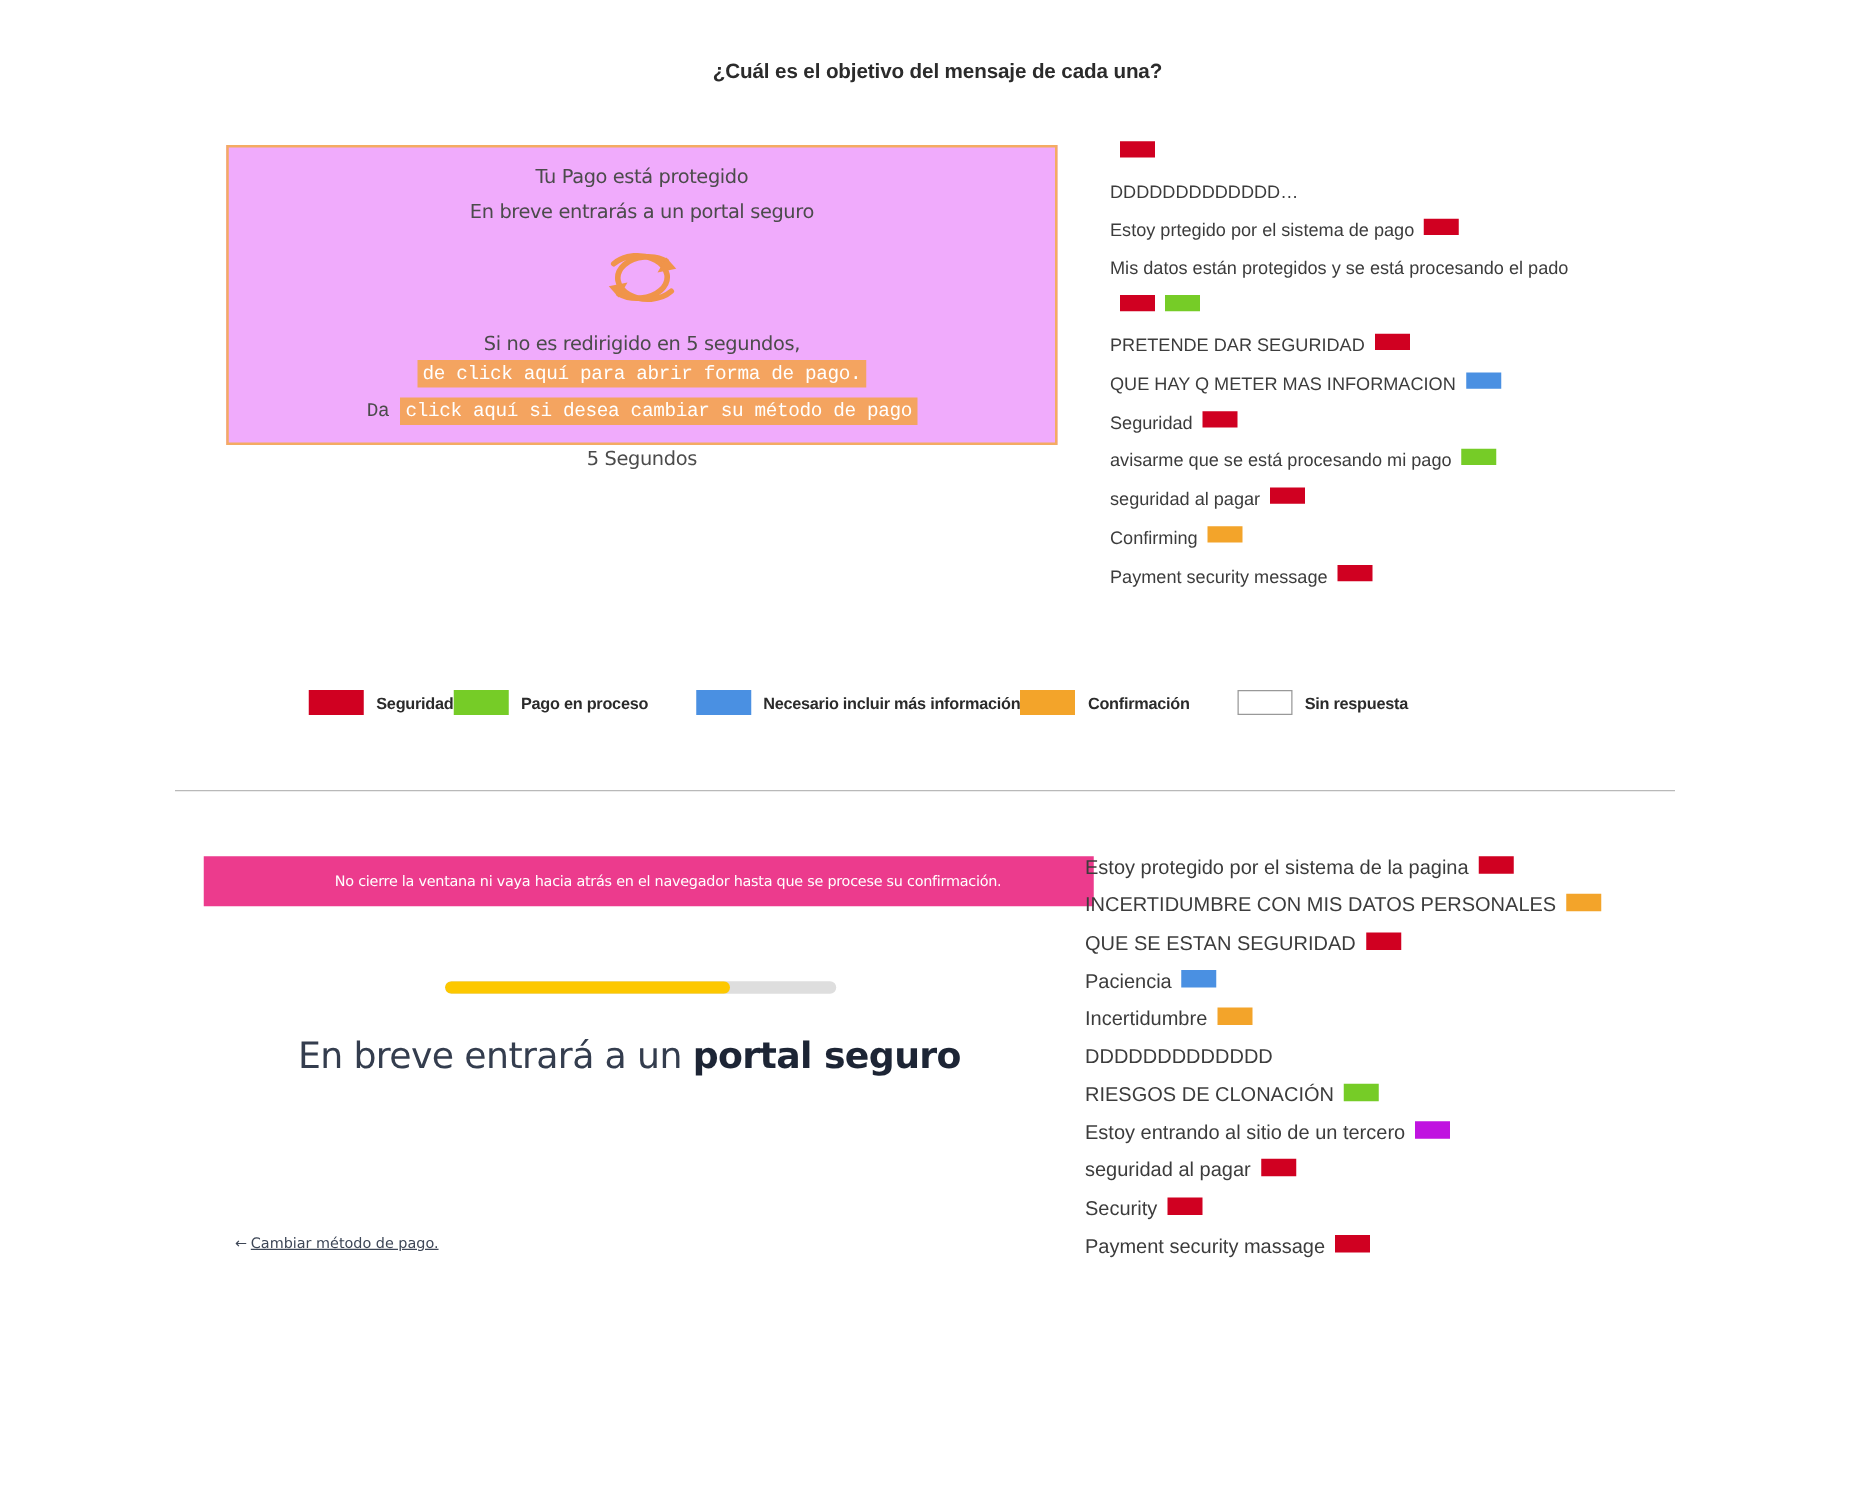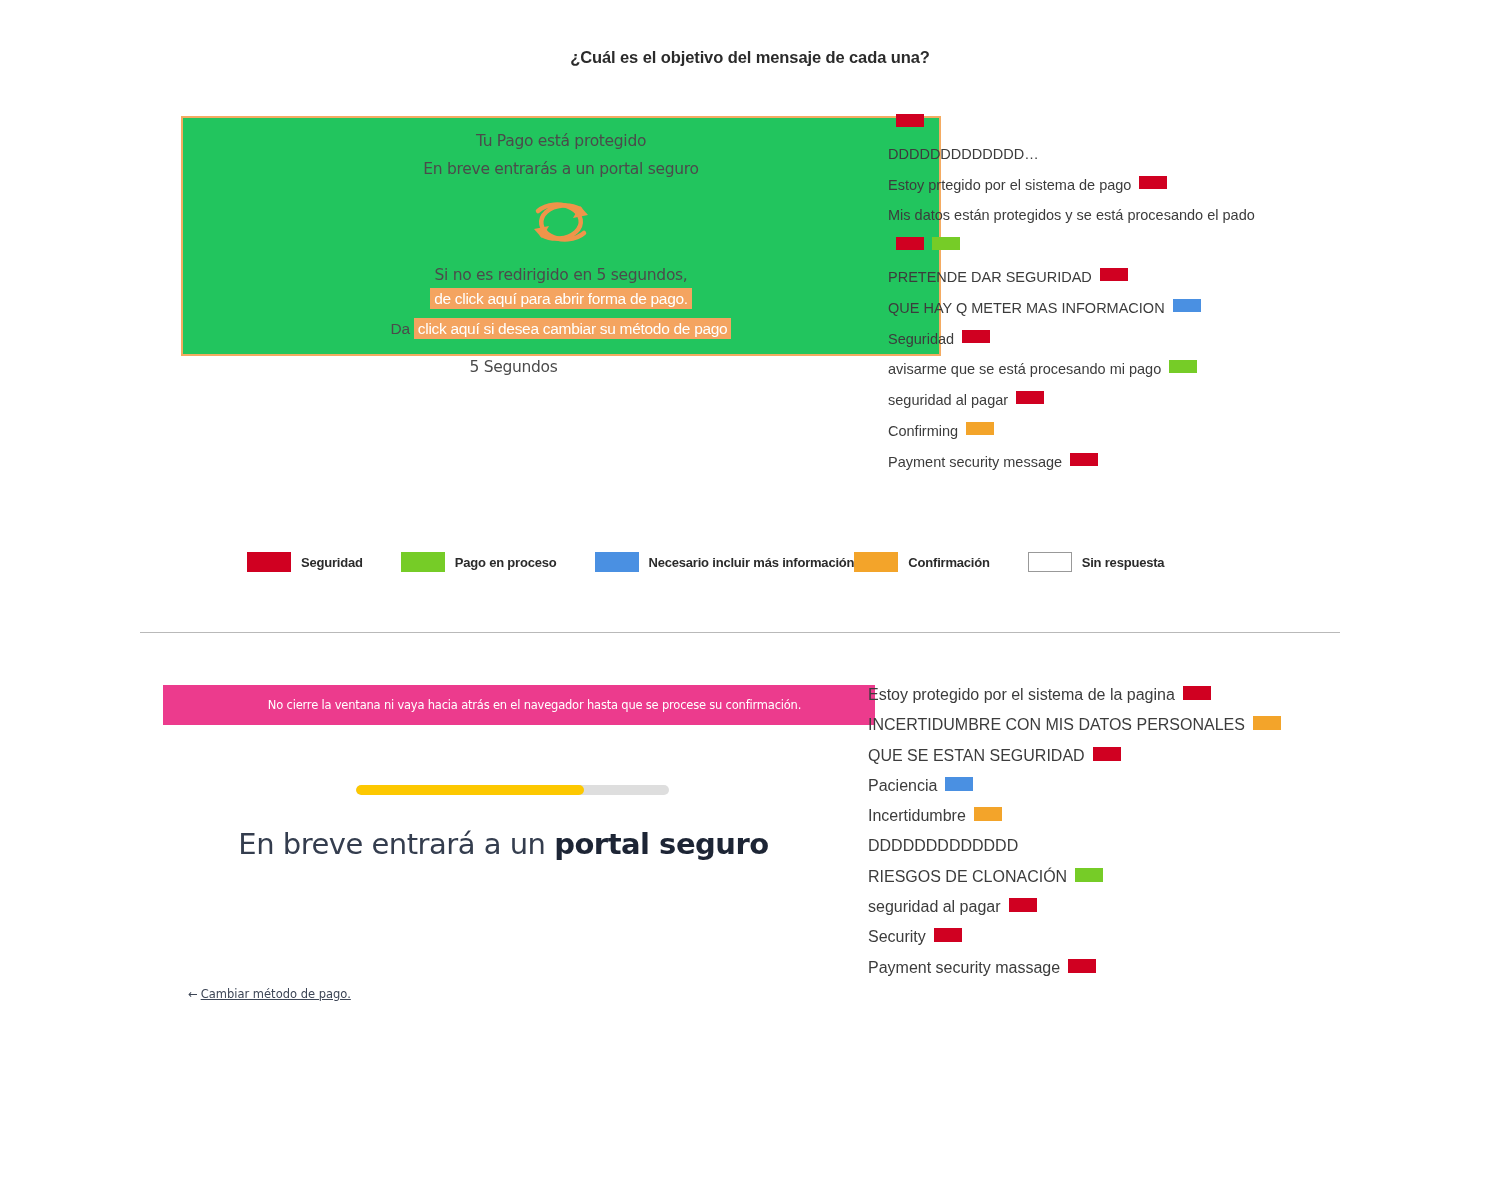--- a/index.html
+++ b/index.html
@@ -41,24 +41,24 @@
     width: 1200px;
     height: 1px;
     background: #b9b9b9;
   }
 
   
   .shot-a {
     position: absolute;
     left: 181px;
     top: 16px;
-    width: 760px;
+    width: 665px;
     height: 240px;
     border: 2px solid #f4ab62;
-    background: #22c55e;
+    background: #f0abfc;
     box-sizing: border-box;
   }
   .shot-a .line {
     position: absolute;
     width: 100%;
     text-align: center;
     color: #4b4b4b;
     font-family: "DejaVu Sans", sans-serif;
     font-size: 15.5px;
     letter-spacing: -0.3px;
@@ -75,21 +75,21 @@
     width: 100%;
     height: 62px;
   }
   .spinner-wrap svg { display: block; margin: 0 auto; }
 
   .hl-row {
     position: absolute;
     width: 100%;
     text-align: center;
     white-space: nowrap;
-    font-family: Liberation Sans, sans-serif;
+    font-family: Liberation Mono, monospace;
     font-size: 15.5px;
     letter-spacing: -0.3px;
     line-height: 22px;
   }
   .hl-row.r1 { top: 170px; }
   .hl-row.r2 { top: 200px; }
   .hl {
     background: #f4a460;
     color: #ffffff;
     padding: 2px 4px;
@@ -270,21 +270,21 @@
       <div class="answer"><span>seguridad al pagar</span><span class="swatch" style="background: rgb(208, 0, 33);"></span></div>
       <div class="answer"><span>Confirming</span><span class="swatch" style="background: rgb(243, 164, 42);"></span></div>
       <div class="answer"><span>Payment security message</span><span class="swatch" style="background: rgb(208, 0, 33);"></span></div>
     </div>
 
   <div class="legend" id="legend-1">
       <div class="legend-item">
         <div class="legend-box" style="background: rgb(208, 0, 33);"></div>
         <div class="legend-label">Seguridad</div>
       </div>
-      <div class="legend-item" style="margin-left: 38px; align-items: center;">
+      <div class="legend-item" style=" align-items: center;">
         <div class="legend-box" style="background: rgb(118, 204, 39);"></div>
         <div class="legend-label">Pago en proceso</div>
       </div>
       <div class="legend-item" style="margin-left: 38px;">
         <div class="legend-box" style="background: rgb(74, 144, 226);"></div>
         <div class="legend-label">Necesario incluir más información</div>
       </div>
       <div class="legend-item" style="">
         <div class="legend-box" style="background: rgb(243, 164, 42);"></div>
         <div class="legend-label">Confirmación</div>
@@ -317,18 +317,19 @@
   </div>
 
   <div class="answers" id="answers-2">
       <div class="answer"><span>Estoy protegido por el sistema de la pagina</span><span class="swatch" style="background: rgb(208, 0, 33);"></span></div>
       <div class="answer"><span>INCERTIDUMBRE CON MIS DATOS PERSONALES</span><span class="swatch" style="background: rgb(243, 164, 42);"></span></div>
       <div class="answer"><span>QUE SE ESTAN SEGURIDAD</span><span class="swatch" style="background: rgb(208, 0, 33);"></span></div>
       <div class="answer"><span>Paciencia</span><span class="swatch" style="background: rgb(74, 144, 226);"></span></div>
       <div class="answer"><span>Incertidumbre</span><span class="swatch" style="background: rgb(243, 164, 42);"></span></div>
       <div class="answer"><span>DDDDDDDDDDDDD</span></div>
       <div class="answer"><span>RIESGOS DE CLONACIÓN</span><span class="swatch" style="background: rgb(118, 204, 39);"></span></div>
+      <div class="answer"><span>Estoy entrando al sitio de un tercero</span><span class="swatch" style="background: rgb(192, 19, 224);"></span></div>
       <div class="answer"><span>seguridad al pagar</span><span class="swatch" style="background: rgb(208, 0, 33);"></span></div>
       <div class="answer"><span>Security</span><span class="swatch" style="background: rgb(208, 0, 33);"></span></div>
       <div class="answer"><span>Payment security massage</span><span class="swatch" style="background: rgb(208, 0, 33);"></span></div>
     </div>
 
 </div>
 
 </body></html>

